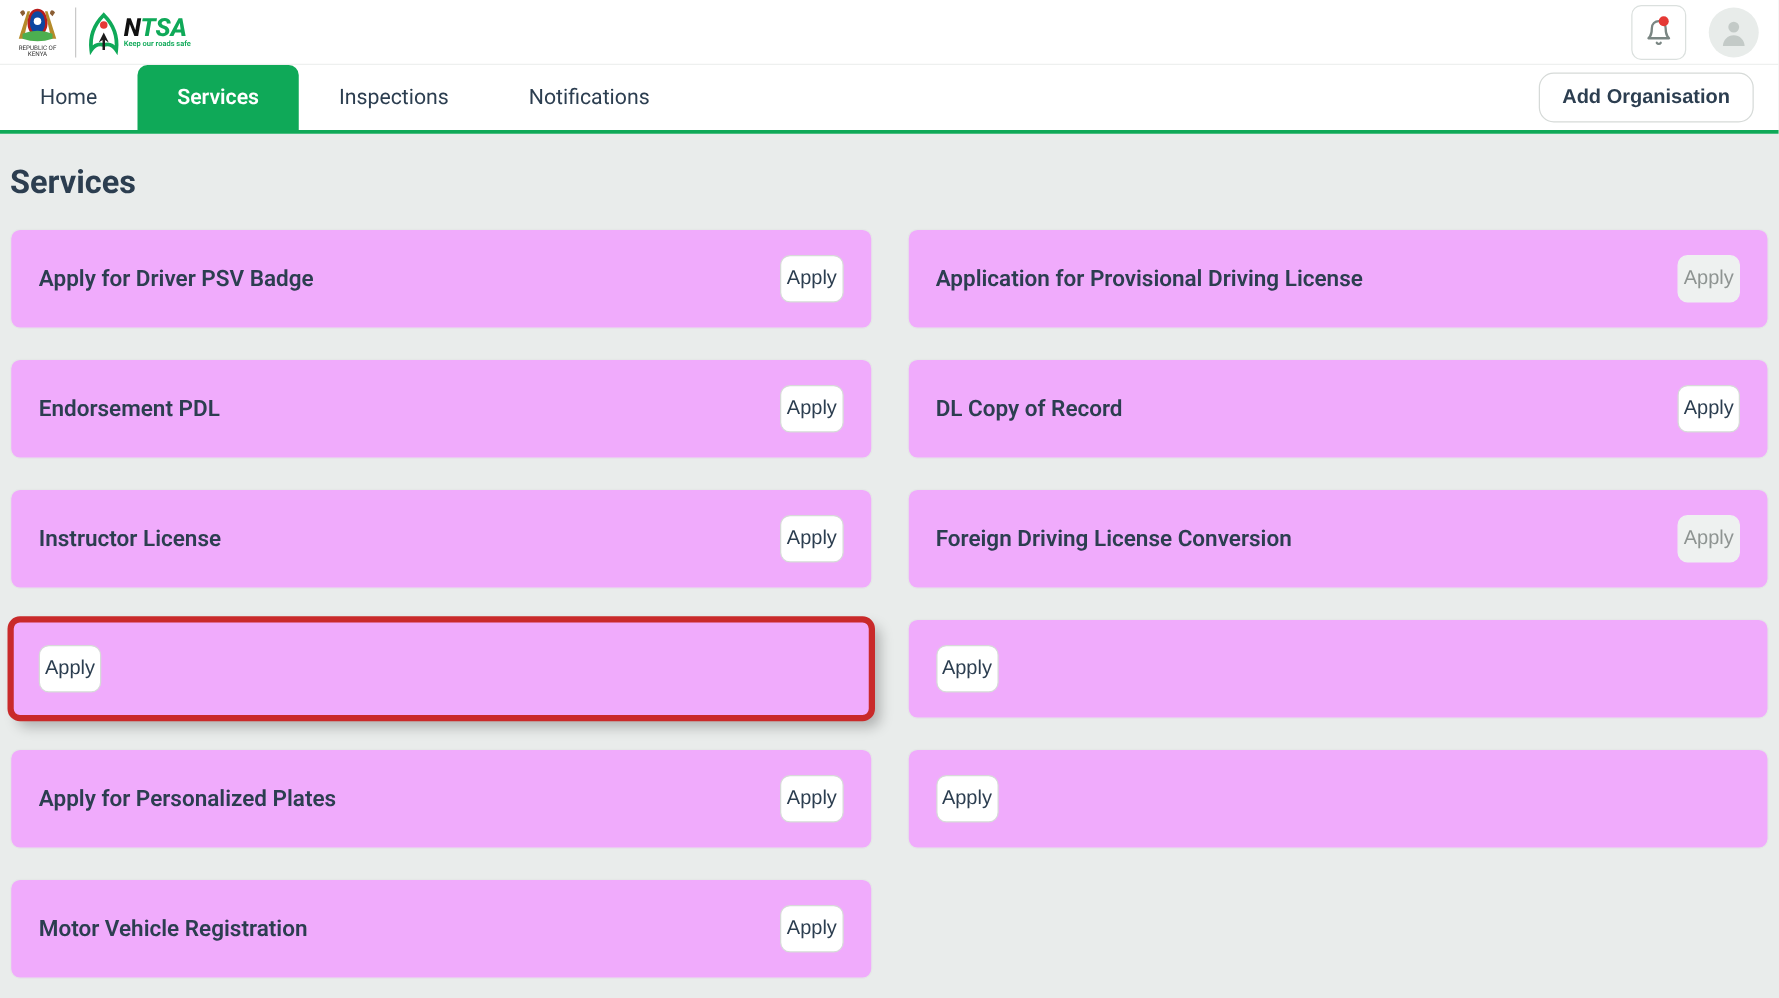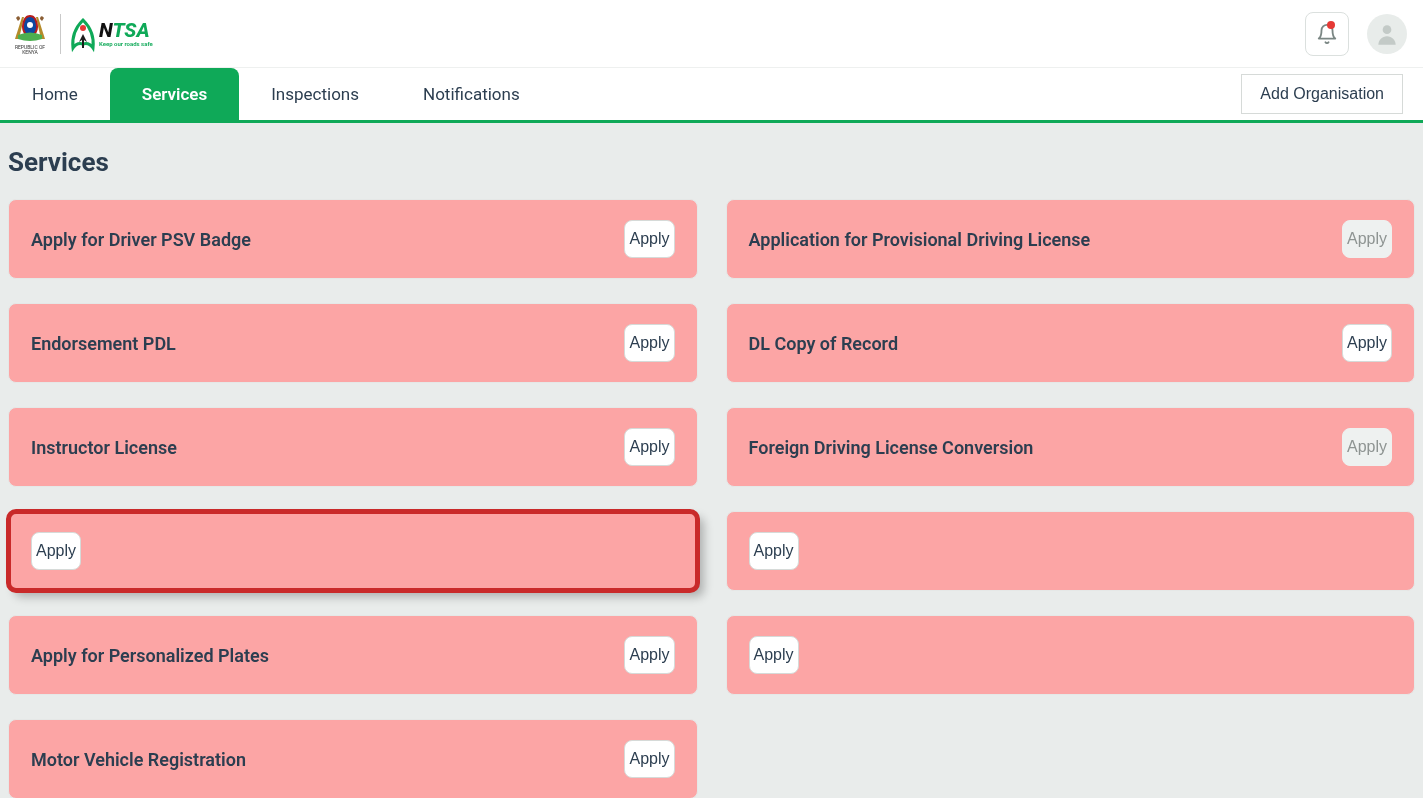--- a/index.html
+++ b/index.html
@@ -8,21 +8,21 @@
       padding: 0;
     }
     body {
       font-family: -apple-system, BlinkMacSystemFont, "Segoe UI", Roboto, Arial, sans-serif;
       background-color: #e9eceb;
       width: 1423px;
       color: #2c3e50;
     }
     .topbar {
       background-color: #ffffff;
-      height: 68px;
+      height: 52px;
       display: flex;
       align-items: center;
       justify-content: space-between;
       padding: 0 16px 0 8px;
       border-bottom: 1px solid #eef0ef;
     }
     .logos {
       display: flex;
       align-items: center;
       gap: 8px;
@@ -116,43 +116,43 @@
       background: #0fa958;
       color: #fff;
       font-weight: 600;
       border-top-left-radius: 8px;
       border-top-right-radius: 8px;
     }
     .add-org-btn {
       align-self: center;
       background: #fff;
       border: 1px solid #d6dad8;
-      border-radius: 0;
+      border-radius: 12px;
       padding: 10px 18px;
       font-size: 16px;
       color: #2c3e50;
       cursor: pointer;
-      font-weight: 400;
+      font-weight: 700;
     }
     .page {
       padding: 24px 8px 30px 8px;
     }
     .page-title {
       font-size: 26px;
       font-weight: 700;
       color: #2c3e50;
       margin-bottom: 22px;
     }
     .grid {
       display: grid;
       grid-template-columns: 1fr 1fr;
       gap: 24px 28px;
     }
     .card {
-      background: #fca5a5;
+      background: #f0abfc;
       border: 1px solid #e5e8e7;
       border-radius: 8px;
       padding: 20px 22px;
       display: flex;
       align-items: center;
       justify-content: space-between;
       min-height: 74px;
     }
     .card.highlighted {
       outline: 5px solid #c92a2a;

